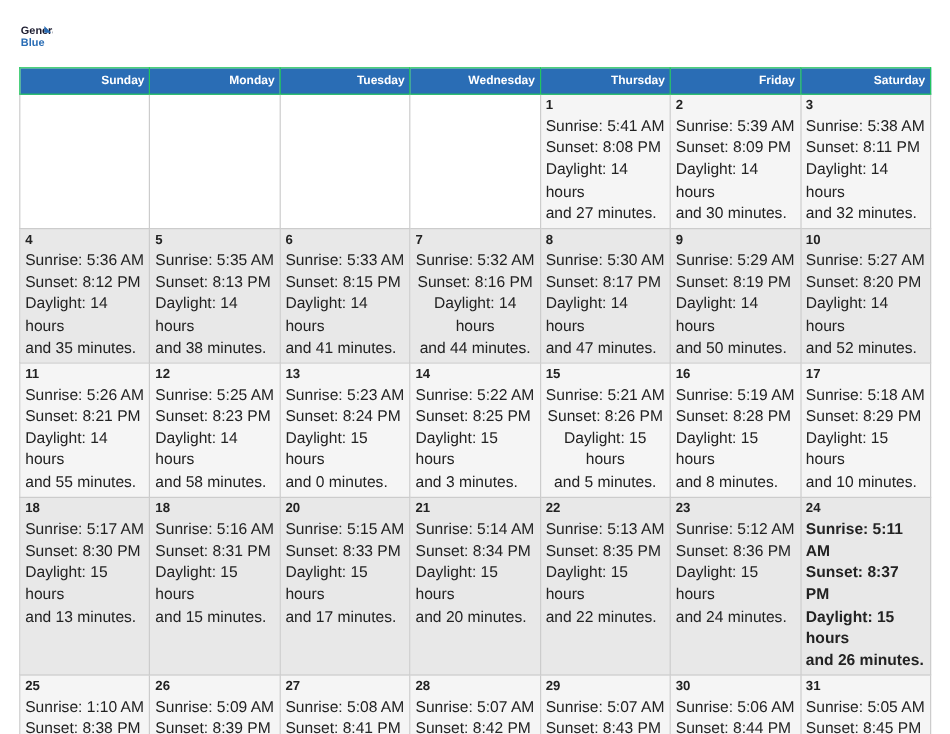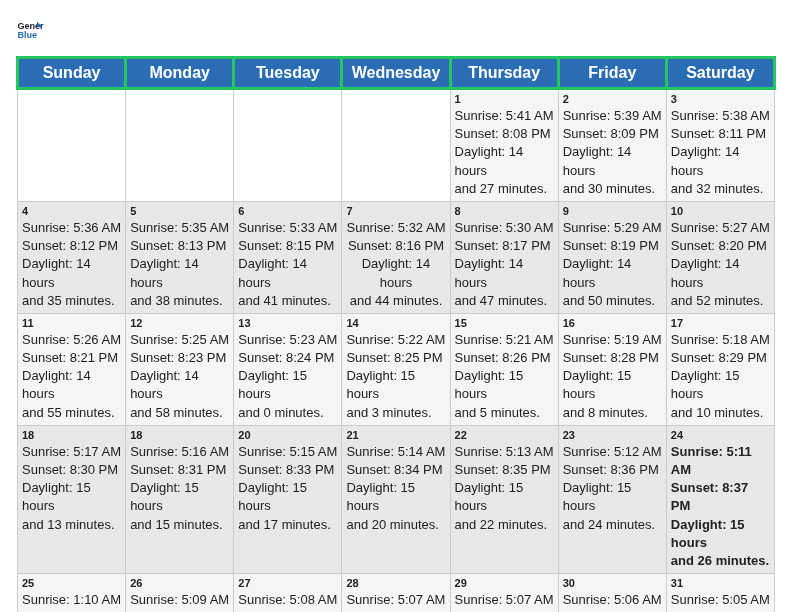--- a/index.html
+++ b/index.html
@@ -43,25 +43,25 @@
       color: #333;
     }
     table {
       width: 100%;
       border-collapse: collapse;
       table-layout: fixed;
     }
     thead tr th {
       background-color: #2a6db5;
       color: white;
-      font-size: 16px;
+      font-size: 10px;
       font-weight: bold;
       padding: 5px 4px;
-      text-align: center;
-      border: 3px solid #22c55e;
+      text-align: right;
+      border: 1px solid #22c55e;
     }
     tbody tr td {
       border: 1px solid #ccc;
       vertical-align: top;
       padding: 3px 4px;
       font-size: 9.5px;
       color: #222;
       height: 78px;
       background: #fff;
     }
@@ -223,21 +223,21 @@
           </td>
           <td>
             <span class="day-num">14</span>
             <div class="day-info" style="white-space: pre-line;">Sunrise: 5:22 AM
 Sunset: 8:25 PM
 Daylight: 15 hours
 and 3 minutes.</div>
           </td>
           <td>
             <span class="day-num">15</span>
-            <div class="day-info" style="white-space: pre-line;">Sunrise: 5:21 AM
+            <div class="day-info" style="white-space: pre-line; text-align: center;">Sunrise: 5:21 AM
 Sunset: 8:26 PM
 Daylight: 15 hours
 and 5 minutes.</div>
           </td>
           <td>
             <span class="day-num">16</span>
             <div class="day-info" style="white-space: pre-line;">Sunrise: 5:19 AM
 Sunset: 8:28 PM
 Daylight: 15 hours
 and 8 minutes.</div>

